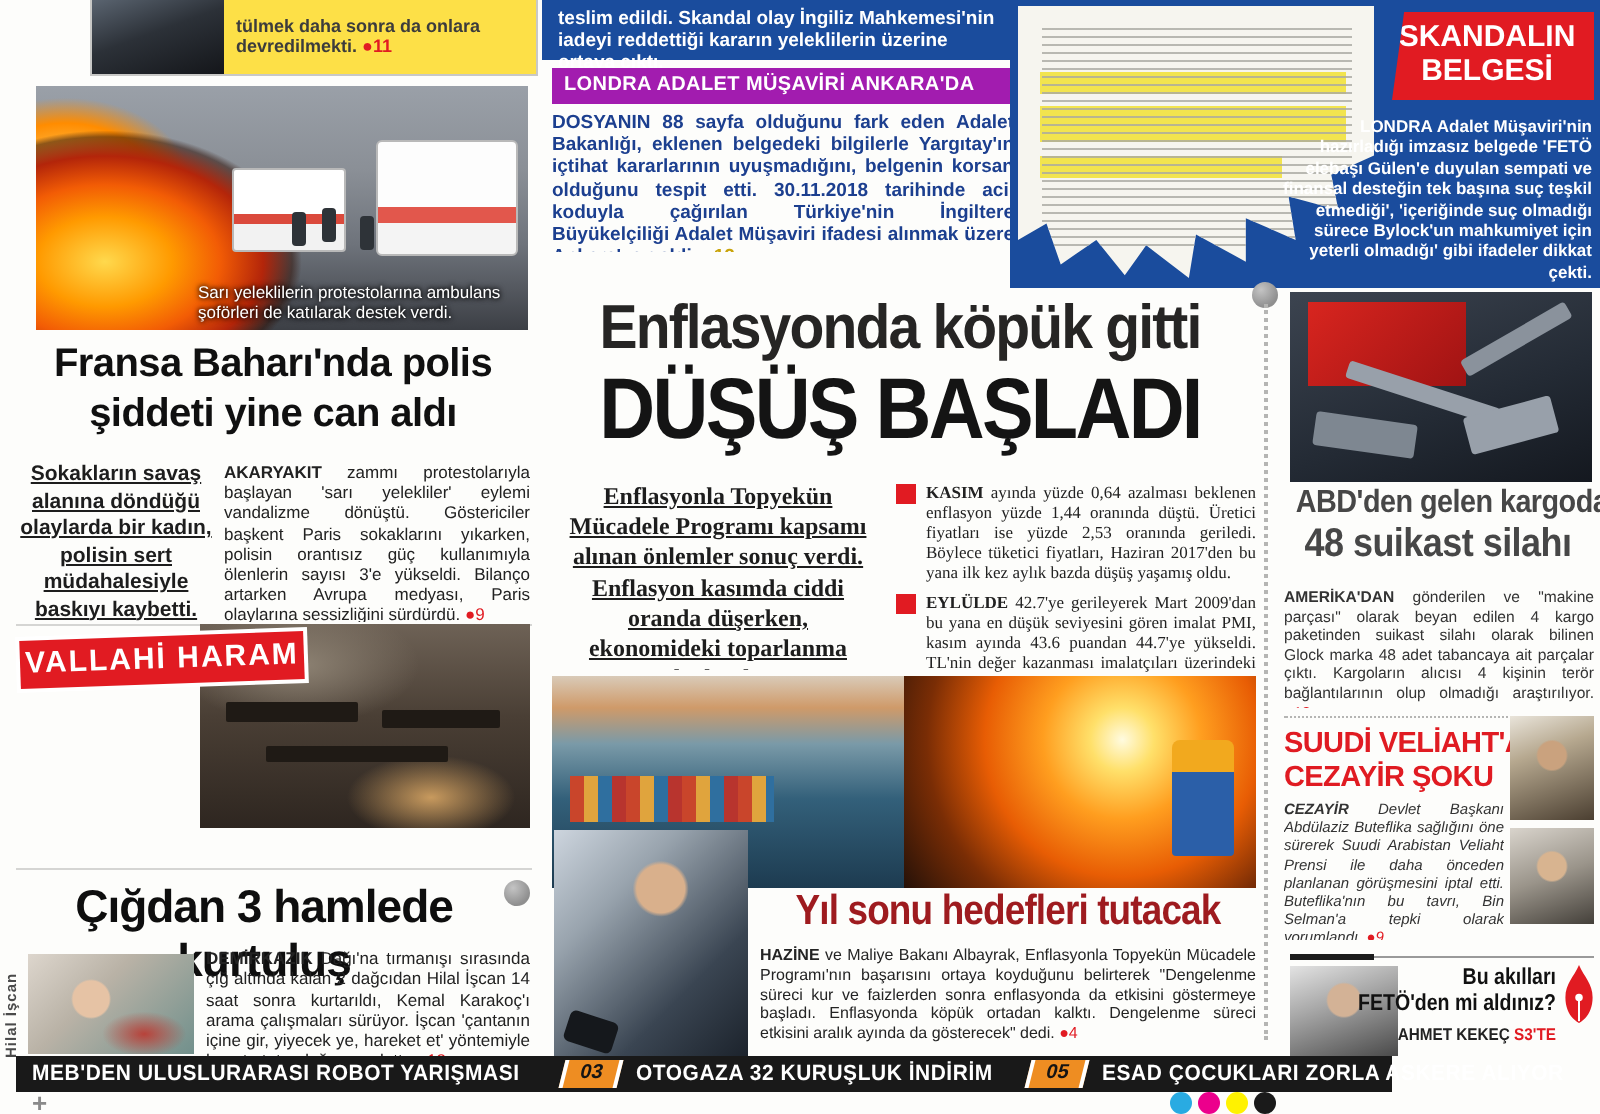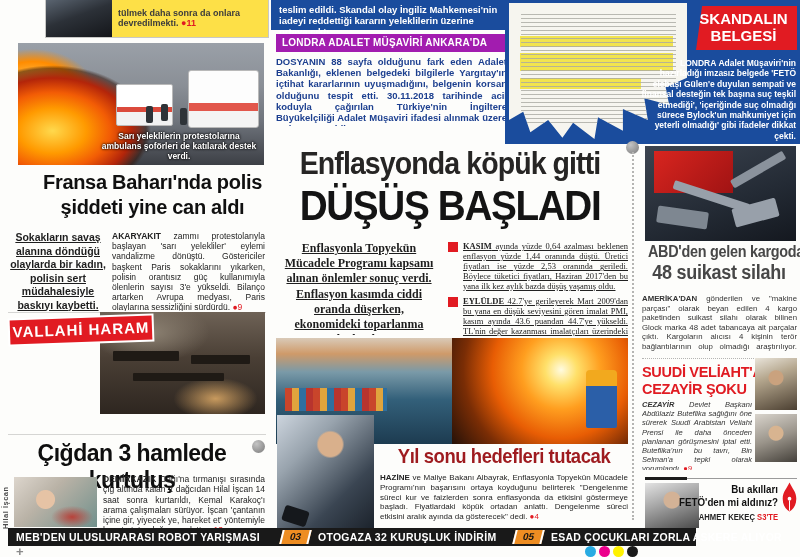--- a/index.html
+++ b/index.html
@@ -17,23 +17,23 @@
 
   
   .fire-photo{left:18px;top:43px;width:246px;height:122px;
     background:
       radial-gradient(ellipse 120px 80px at 14% 72%, #ffd94d 0%, #ff9a00 28%, #f25c05 48%, #b3250a 66%, rgba(50,20,10,.55) 78%, rgba(0,0,0,0) 82%),
       radial-gradient(ellipse 80px 55px at 6% 40%, #ffe98a 0%, #ff8c00 55%, rgba(0,0,0,0) 78%),
       linear-gradient(180deg,#9aa0a8 0%,#8a8f96 35%,#6e737b 65%,#3c3f45 100%);}
   .amb1{position:absolute;left:40%;top:34%;width:22%;height:32%;background:linear-gradient(180deg,#fff 0 55%,#db4a3c 55% 68%,#f2f2f2 68% 100%);border-radius:2px;border:1px solid #b9b9b9;}
   .amb2{position:absolute;right:2%;top:22%;width:28%;height:46%;background:linear-gradient(180deg,#fdfdfd 0 58%,#e2574c 58% 72%,#f4f4f4 72% 100%);border-radius:3px;border:1px solid #b9b9b9;}
   .fig{position:absolute;width:7px;height:17px;background:#2e3338;border-radius:2px;}
-  .fire-caption{position:absolute;right:5px;bottom:4px;width:160px;font-size:8.5px;font-weight:700;
-    color:#fff;text-align:center;line-height:10px;text-shadow:0 0 3px #000,0 0 2px #000;}
-  .fransa-headline{left:24px;top:170px;width:257px;text-align:center;color:#101010;
+  .fire-caption{position:absolute;right:5px;bottom:4px;width:160px;font-size:8.5px;font-weight:400;
+    color:#fff;text-align:left;line-height:10px;text-shadow:0 0 3px #000,0 0 2px #000;}
+  .fransa-headline{left:8px;top:170px;width:257px;text-align:center;color:#101010;
     font-size:20px;line-height:25px;letter-spacing:-0.3px;}
   .fransa-headline .hl-reg{font-weight:600;}
   .fransa-headline .hl-bold{font-weight:900;}
   .fransa-deck{left:10px;top:231px;width:96px;height:82px;font-size:10.5px;font-weight:700;
     text-align:center;line-height:13.5px;color:#1d1d1d;text-decoration:underline;overflow:hidden;}
   .fransa-body{left:112px;top:231px;width:153px;height:80px;font-size:8.5px;line-height:10.2px;
     text-align:justify;color:#222;overflow:hidden;}
   .lead{font-weight:800;}
   .rr{color:#e11b22;}
   .ry{color:#c9a40b;}
@@ -75,21 +75,21 @@
     color:#1c3f8f;line-height:11.2px;text-align:justify;overflow:hidden;}
 
   .kicker{left:272px;top:146px;width:356px;text-align:center;font-size:31px;font-weight:600;
     color:#262524;letter-spacing:-1px;transform:scaleX(.92);}
   .main-headline{left:272px;top:181px;width:356px;text-align:center;font-size:43px;font-weight:900;
     color:#141414;letter-spacing:-1.5px;transform:scaleX(.9);}
   .main-deck{left:280px;top:241px;width:158px;height:94px;font-family:"Liberation Serif",serif;
     font-size:12px;font-weight:600;text-align:center;line-height:15.2px;color:#1d1d1d;
     text-decoration:underline;overflow:hidden;}
   .bullets{left:448px;top:241px;width:180px;height:96px;font-family:"Liberation Serif",serif;
-    font-size:8.5px;line-height:10px;text-align:justify;color:#222;overflow:hidden;text-decoration:underline;}
+    font-size:8.5px;line-height:10px;text-align:justify;color:#222;overflow:hidden;}
   .bullet{position:relative;padding-left:15px;margin-bottom:5px;}
   .bullet .sq{position:absolute;left:0;top:1px;width:10px;height:10px;background:#e11b22;}
   .bullet .lead{font-weight:700;font-family:"Liberation Serif",serif;}
 
   .strip-photo{left:276px;top:338px;width:352px;height:106px;}
   .port-half{position:absolute;left:0;top:0;width:50%;height:100%;
     background:
       repeating-linear-gradient(90deg,#c9452b 0 7px,#e0a43d 7px 14px,#2f6f9f 14px 21px,#b8342e 21px 28px),
       linear-gradient(180deg,#d9cab8 0%,#cf9a69 15%,#7a9aa8 32%,#33607a 58%,#1d3b50 100%);
     background-size:58% 22%,100% 100%;background-position:12% 60%,0 0;background-repeat:no-repeat;}
@@ -240,21 +240,21 @@
     <div class="port-half"></div>
     <div class="weld-half">
       <div class="worker"></div>
     </div>
   </div>
   <div class="photo albayrak-photo">
     <div class="mic"></div>
   </div>
   <div class="abs yilsonu-headline fit">Yıl sonu hedefleri tutacak</div>
   <div class="abs yilsonu-body">
-    <span class="lead">HAZİNE</span><span> ve Maliye Bakanı Albayrak, Enflasyonla Topyekün Mücadele Programı'nın başarısını ortaya koyduğunu belirterek "Dengelenme süreci kur ve faizlerden sonra enflasyonda da etkisini göstermeye başladı. Fiyatlardaki köpük ortadan anlattı. Dengelenme süreci etkisini aralık ayında da gösterecek" dedi. </span><span class="rr">●4</span>
+    <span class="lead">HAZİNE</span><span> ve Maliye Bakanı Albayrak, Enflasyonla Topyekün Mücadele Programı'nın başarısını ortaya koyduğunu belirterek "Dengelenme süreci kur ve faizlerden sonra enflasyonda da etkisini göstermeye başladı. Enflasyonda köpük ortadan kalktı. Dengelenme süreci etkisini aralık ayında da gösterecek" dedi. </span><span class="rr">●4</span>
   </div>
 
   <div class="abs blue-tr"></div>
   <div class="abs document">
     <div class="hl-bar" style="top:24%;width:86%;height:8%;"></div>
     <div class="hl-bar" style="top:37%;width:86%;height:13%;"></div>
     <div class="hl-bar" style="top:55%;width:68%;height:8%;"></div>
     <div class="doc-lines"></div>
   </div>
   <div class="abs skandal-banner">

